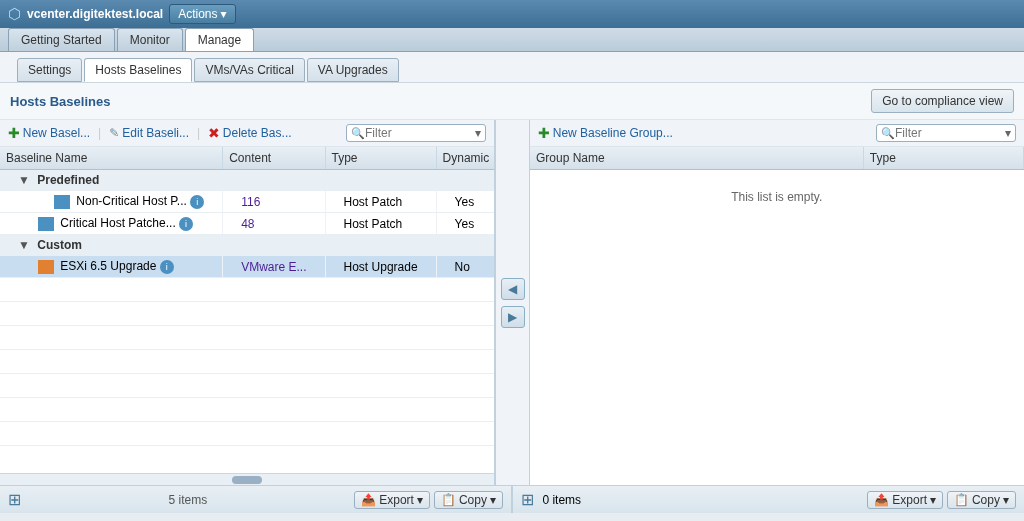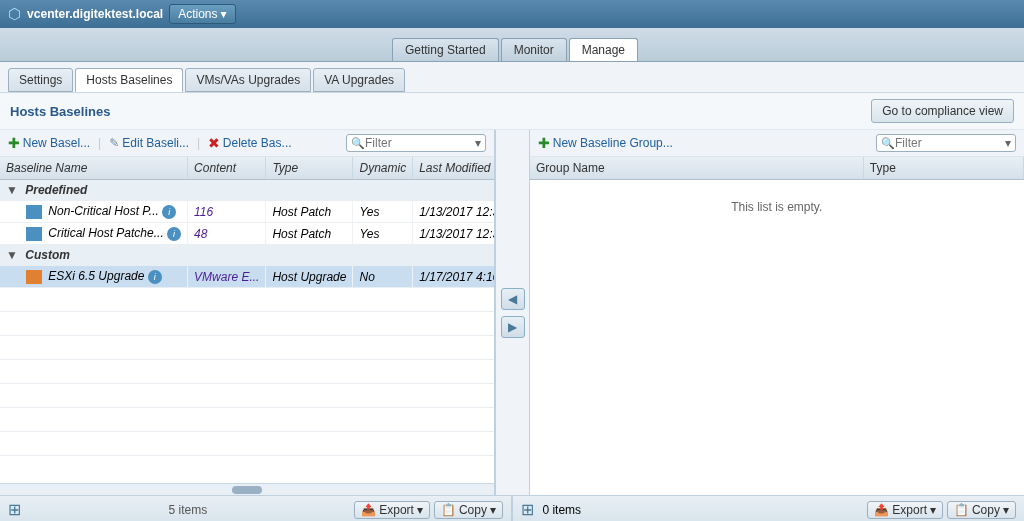--- a/index.html
+++ b/index.html
@@ -28,22 +28,21 @@
       font-size: 12px;
     }
 
     
     .main-nav {
       background: linear-gradient(to bottom, #d0dce8, #b8ccd8);
       border-bottom: 1px solid #8aa0b4;
       display: flex;
       align-items: flex-end;
       padding: 4px 0 0 8px;
-      height: 34px;
-      justify-content: center;
+      height: 24px;
     }
     .main-tab {
       padding: 4px 12px;
       border: 1px solid #8aa0b4;
       border-bottom: none;
       background: linear-gradient(to bottom, #d8e4ee, #c0d0dc);
       cursor: pointer;
       border-radius: 3px 3px 0 0;
       color: #333;
       margin-right: 2px;
@@ -58,21 +57,21 @@
     .content-area {
       background: #fff;
       padding: 0;
       flex: 1;
     }
 
     
     .sub-tabs {
       display: flex;
       align-items: center;
-      padding: 6px 8px 0 8px;
+      padding: 6px 8px 0 17px;
       background: #f0f4f8;
       border-bottom: 1px solid #ccd8e0;
       gap: 2px;
     }
     .sub-tab {
       padding: 4px 10px;
       border: 1px solid #9ab0c0;
       background: linear-gradient(to bottom, #e8eff5, #d5e0ea);
       cursor: pointer;
       border-radius: 3px 3px 0 0;
@@ -165,21 +164,21 @@
       border-right: 1px solid #c8d8e4;
       padding: 4px 6px;
       text-align: left;
       color: #333;
       font-weight: normal;
       white-space: nowrap;
     }
     .data-table td {
       border-bottom: 1px solid #e8eef2;
       border-right: 1px solid #eef2f6;
-      padding: 3px 6px;
+      padding: 3px 18px;
       white-space: nowrap;
       overflow: hidden;
     }
 
     .group-row td {
       background: #e8eff5;
       font-weight: bold;
       color: #333;
     }
     .group-row .toggle { color: #555; margin-right: 4px; }
@@ -335,21 +334,21 @@
   <div class="main-tab">Getting Started</div>
   <div class="main-tab">Monitor</div>
   <div class="main-tab active">Manage</div>
 </div>
 
 <div class="content-area">
 
   <div class="sub-tabs">
     <div class="sub-tab">Settings</div>
     <div class="sub-tab active">Hosts Baselines</div>
-    <div class="sub-tab">VMs/VAs Upgrades</div>
+    <div class="sub-tab">VMs/VAs Critical</div>
     <div class="sub-tab">VA Upgrades</div>
   </div>
 
   <div class="page-title-bar">
     <span class="page-title">Hosts Baselines</span>
     <button class="compliance-btn">Go to compliance view</button>
   </div>
 
   <div class="split-layout">
 
@@ -370,42 +369,42 @@
           <span class="red-x">✖</span>
           <span>Delete Bas...</span>
         </span>
         <div class="filter-wrapper" style="margin-left:auto;">
           <span class="search-icon">🔍</span>
           <input type="text" placeholder="Filter" style="border: none; outline: none; width: 110px; font-size: 12px; color: rgb(153, 153, 153);">
           <span style="color:#666;cursor:pointer;">▾</span>
         </div>
       </div>
 
-      <div style="overflow:auto;flex:1;font-style:italic;">
+      <div style="overflow:auto;flex:1;">
         <table class="data-table">
           <thead>
             <tr>
               <th style="width:140px;">Baseline Name</th>
               <th style="width:55px;">Content</th>
               <th style="width:85px;">Type</th>
               <th style="width:55px;">Dynamic</th>
               <th>Last Modified</th>
             </tr>
           </thead>
           <tbody>
 
             <tr class="group-row">
               <td colspan="5">
                 <span class="toggle">▼</span>
                 <span>Predefined</span>
               </td>
             </tr>
             <tr class="data-row">
               <td>
-                <span style="margin-left:20px;">
+                <span style="margin-left:36px;">
                   <span style="display:inline-block;width:16px;height:14px;background:#4a90c0;margin-right:3px;vertical-align:middle;"></span>
                   <span>Non-Critical Host P...</span>
                 </span>
                 <span class="info-icon">i</span>
               </td>
               <td><span class="link-text">116</span></td>
               <td>Host Patch</td>
               <td>Yes</td>
               <td>1/13/2017 12:3</td>
             </tr>

